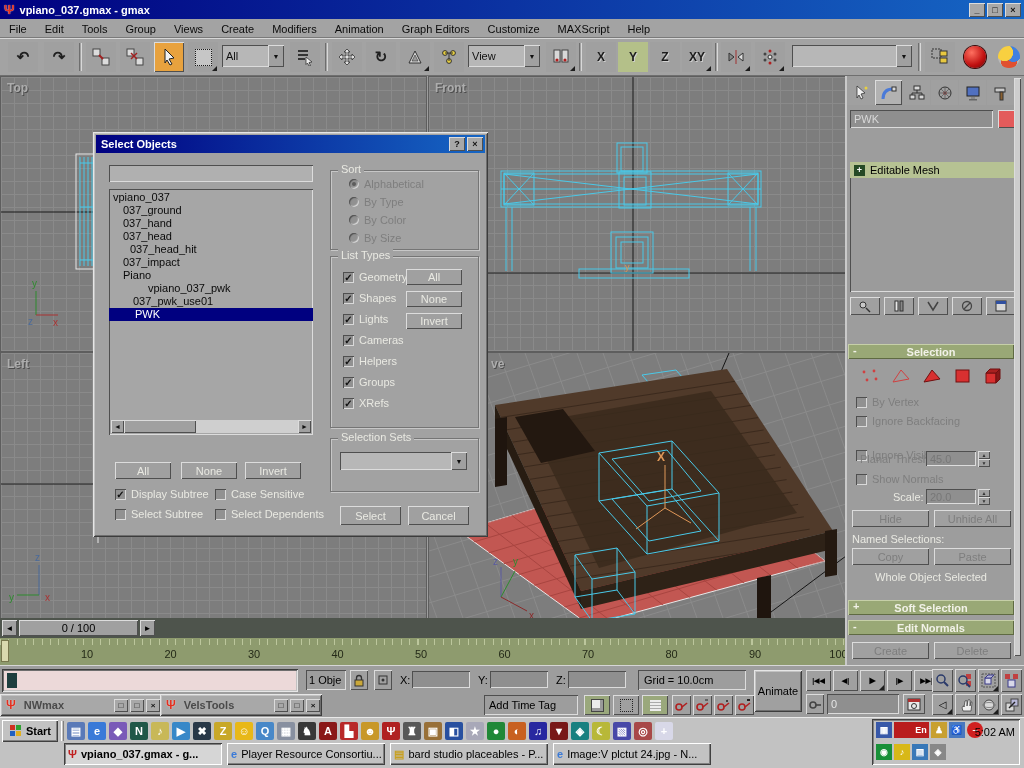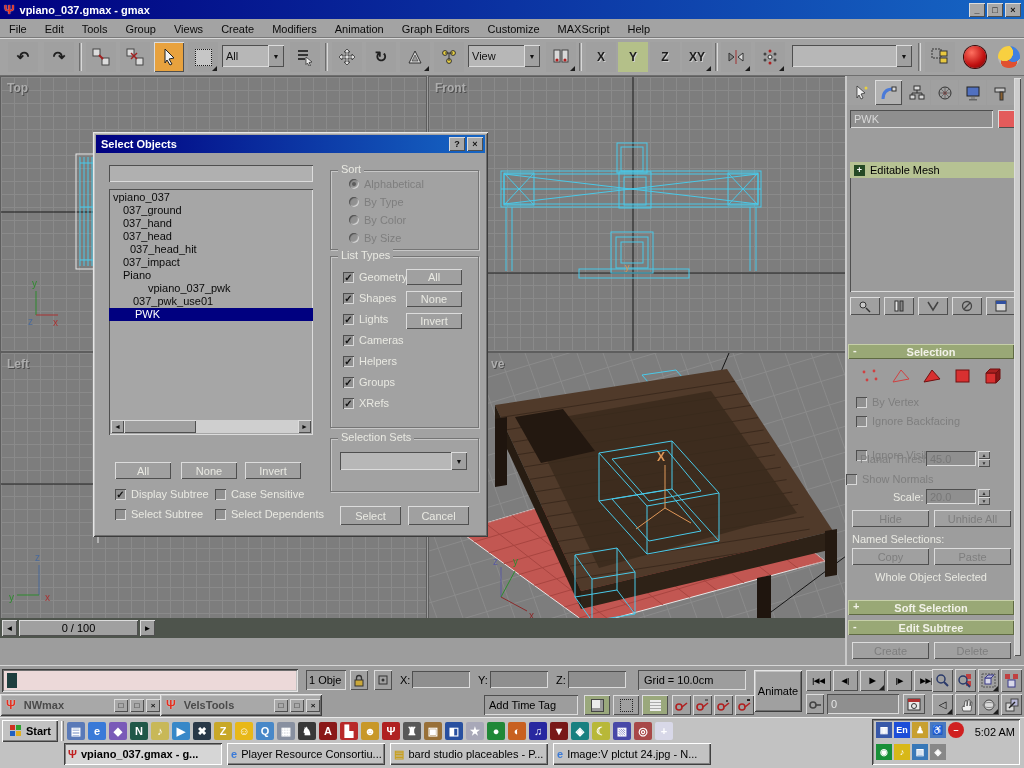--- a/index.html
+++ b/index.html
@@ -583,21 +583,21 @@
       <span class="dt">Ignore Visible Edges</span>
     </div>
     <div class="abs dt" style="left:15px;top:377px">Planar Thresh:</div>
     <div class="field s" style="left:81px;top:375px;width:50px;height:15px;color:#777">
       <span>45.0</span>
     </div>
     <div class="spin" style="left:133px;top:375px">
       <div class="r">▲</div>
       <div class="r">▼</div>
     </div>
-    <div class="row" style="left:1px;top:397px">
+    <div class="row" style="left:11px;top:397px">
       <span class="cb"></span>
       <span class="dt">Show Normals</span>
     </div>
     <div class="abs wt" style="left:48px;top:415px">Scale:</div>
     <div class="field s" style="left:81px;top:413px;width:50px;height:15px;color:#777">
       <span>20.0</span>
     </div>
     <div class="spin" style="left:133px;top:413px">
       <div class="r">▲</div>
       <div class="r">▼</div>
@@ -616,41 +616,57 @@
       <span>Paste</span>
     </div>
     <div class="abs wt" style="left:0;top:495px;width:172px;text-align:center">Whole Object Selected</div>
 
     <div class="roll" style="top:524px">
       <span class="pm">+</span>
       <span>Soft Selection</span>
     </div>
     <div class="roll" style="top:544px">
       <span class="pm">-</span>
-      <span>Edit Subtree</span>
+      <span>Edit Normals</span>
     </div>
     <div class="dbtn r dt" style="left:7px;top:566px;width:77px;height:17px">
       <span>Create</span>
     </div>
     <div class="dbtn r dt" style="left:89px;top:566px;width:77px;height:17px">
       <span>Delete</span>
     </div>
   </div>
   <div class="abs r" style="left:1014px;top:78px;width:7px;height:578px;background:#cdcdcd"></div>
 
   <div id="tslider" class="abs">
     <div class="dbtn r" style="left:2px;top:2px;width:15px;height:16px;font-size:8px">
       <span>◄</span>
     </div>
     <div class="dbtn r" style="left:19px;top:2px;width:119px;height:16px">
       <span>0 / 100</span>
     </div>
     <div class="dbtn r" style="left:140px;top:2px;width:15px;height:16px;font-size:8px">
       <span>►</span>
     </div>
+  </div>
+  <div id="trackbar" class="abs">
+    <div id="ticks"></div>
+    <div id="tklabels">
+        <div class="tk" style="left: 72px;">10</div>
+        <div class="tk" style="left: 155.5px;">20</div>
+        <div class="tk" style="left: 239px;">30</div>
+        <div class="tk" style="left: 322.5px;">40</div>
+        <div class="tk" style="left: 406px;">50</div>
+        <div class="tk" style="left: 489.5px;">60</div>
+        <div class="tk" style="left: 573px;">70</div>
+        <div class="tk" style="left: 656.5px;">80</div>
+        <div class="tk" style="left: 740px;">90</div>
+        <div class="tk" style="left: 823.5px;">100</div>
+      </div>
+    <div class="abs" style="left:1px;top:2px;width:8px;height:22px;background:#d9d9ae;box-shadow:inset 0 0 0 1px #77774d"></div>
   </div>
 
   <div id="status" class="abs">
     <div class="abs S" style="left:2px;top:4px;width:296px;height:23px;background:#ecd9d9">
       <div class="abs" style="left:5px;top:4px;width:10px;height:15px;background:#1e3f3f"></div>
     </div>
     <div class="abs s" style="left:306px;top:5px;width:40px;height:20px;display:flex;align-items:center;padding-left:3px;box-sizing:border-box;overflow:hidden;white-space:nowrap">
       <span>1 Obje</span>
     </div>
     <div class="dbtn r" style="left:350px;top:5px;width:18px;height:20px">
@@ -876,21 +892,21 @@
           <span class="lbl">bard studio placeables - P...</span>
         </div>
         <div class="task wr" style="left: 553px;">
           <span style="color: rgb(58, 122, 216); font-weight: bold;">e</span>
           <span class="lbl">Image:V plctut 24.jpg - N...</span>
         </div>
       </div>
     <div class="abs ws" style="left:872px;top:2px;width:148px;height:46px;background:#c2c2c2">
       <div class="abs" id="tray1" style="left:4px;top:3px;display:flex;gap:2px;align-items:center">
           <div class="tray-ic" style="background: rgb(56, 88, 168);">▦</div>
-          <div class="tray-ic" style="background: #1d4ed8;">En</div>
+          <div class="tray-ic" style="background: #b91c1c; padding-left: 19px;">En</div>
           <div class="tray-ic" style="background: rgb(200, 160, 48);">♟</div>
           <div class="tray-ic" style="background: rgb(72, 120, 192);">♿</div>
           <div class="tray-ic" style="background: rgb(208, 32, 32); border-radius: 50%;">–</div>
         </div>
       <span class="abs" style="right:5px;top:7px">5:02 AM</span>
       <div class="abs" id="tray2" style="left:4px;top:25px;display:flex;gap:2px;align-items:center">
           <div class="tray-ic" style="background: rgb(24, 144, 56);">◉</div>
           <div class="tray-ic" style="background: rgb(216, 184, 24);">♪</div>
           <div class="tray-ic" style="background: rgb(56, 120, 184);">▤</div>
           <div class="tray-ic" style="background: rgb(136, 136, 136);">◈</div>

